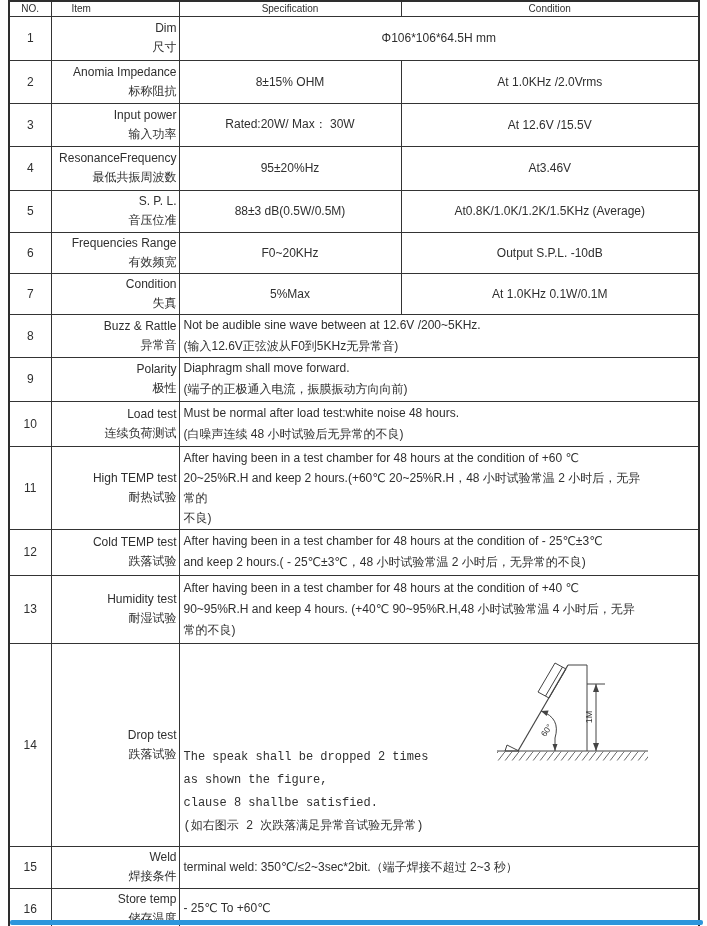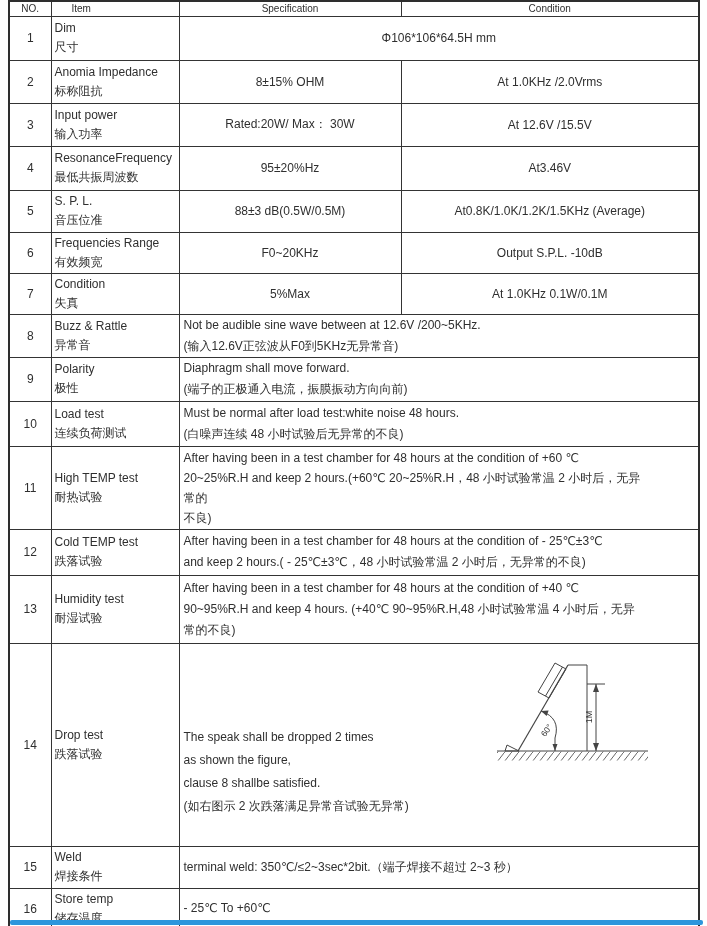--- a/index.html
+++ b/index.html
@@ -16,34 +16,34 @@
     border:2px solid #2e2e2e;
   }
   col.c-no   { width:42px; }
   col.c-item { width:128px; }
   col.c-spec { width:222px; }
   col.c-cond { width:298px; }
   th, td { border:1px solid #343434; padding:0; overflow:hidden; vertical-align:middle; }
   th { font-weight:normal; font-size:10px; height:15px; line-height:13px; }
   th.left { text-align:left; padding-left:20px; }
   td.no   { text-align:center; }
-  td.item { padding:1px 2px 1px 3px; }
+  td.item { padding:1px 2px 1px 3px;text-align:right; }
   td.item .ln { line-height:19px; white-space:nowrap; }
   td.center { text-align:center; }
   td.merged { padding-left:4px; }
   td.merged .ln { line-height:21px; }
   td.merged.tight .ln { line-height:20px; }
   
   tr.rh1{height:44px} tr.rh2{height:43px} tr.rh3{height:43px} tr.rh4{height:44px}
   tr.rh5{height:42px} tr.rh6{height:41px} tr.rh7{height:40px} tr.rh8{height:42px}
   tr.rh9{height:44px} tr.rh10{height:45px} tr.rh11{height:83px} tr.rh12{height:46px}
   tr.rh13{height:68px} tr.rh14{height:203px} tr.rh15{height:42px} tr.rh16{height:38px}
   
   td.droptest { position:relative; }
-  td.droptest .text-block { position:absolute; left:4px; bottom:28px; }
+  td.droptest .text-block { position:absolute; left:4px; bottom:8px;font-family:Liberation Mono, monospace; }
   td.droptest .text-block .ln { line-height:23px; }
   td.droptest svg { position:absolute; top:10px; right:40px; }
   
   .hscroll {
     position:absolute; left:10px; bottom:1px; width:693px; height:5px;
     border-radius:2px;
   }
 </style>
 </head>
 <body>

